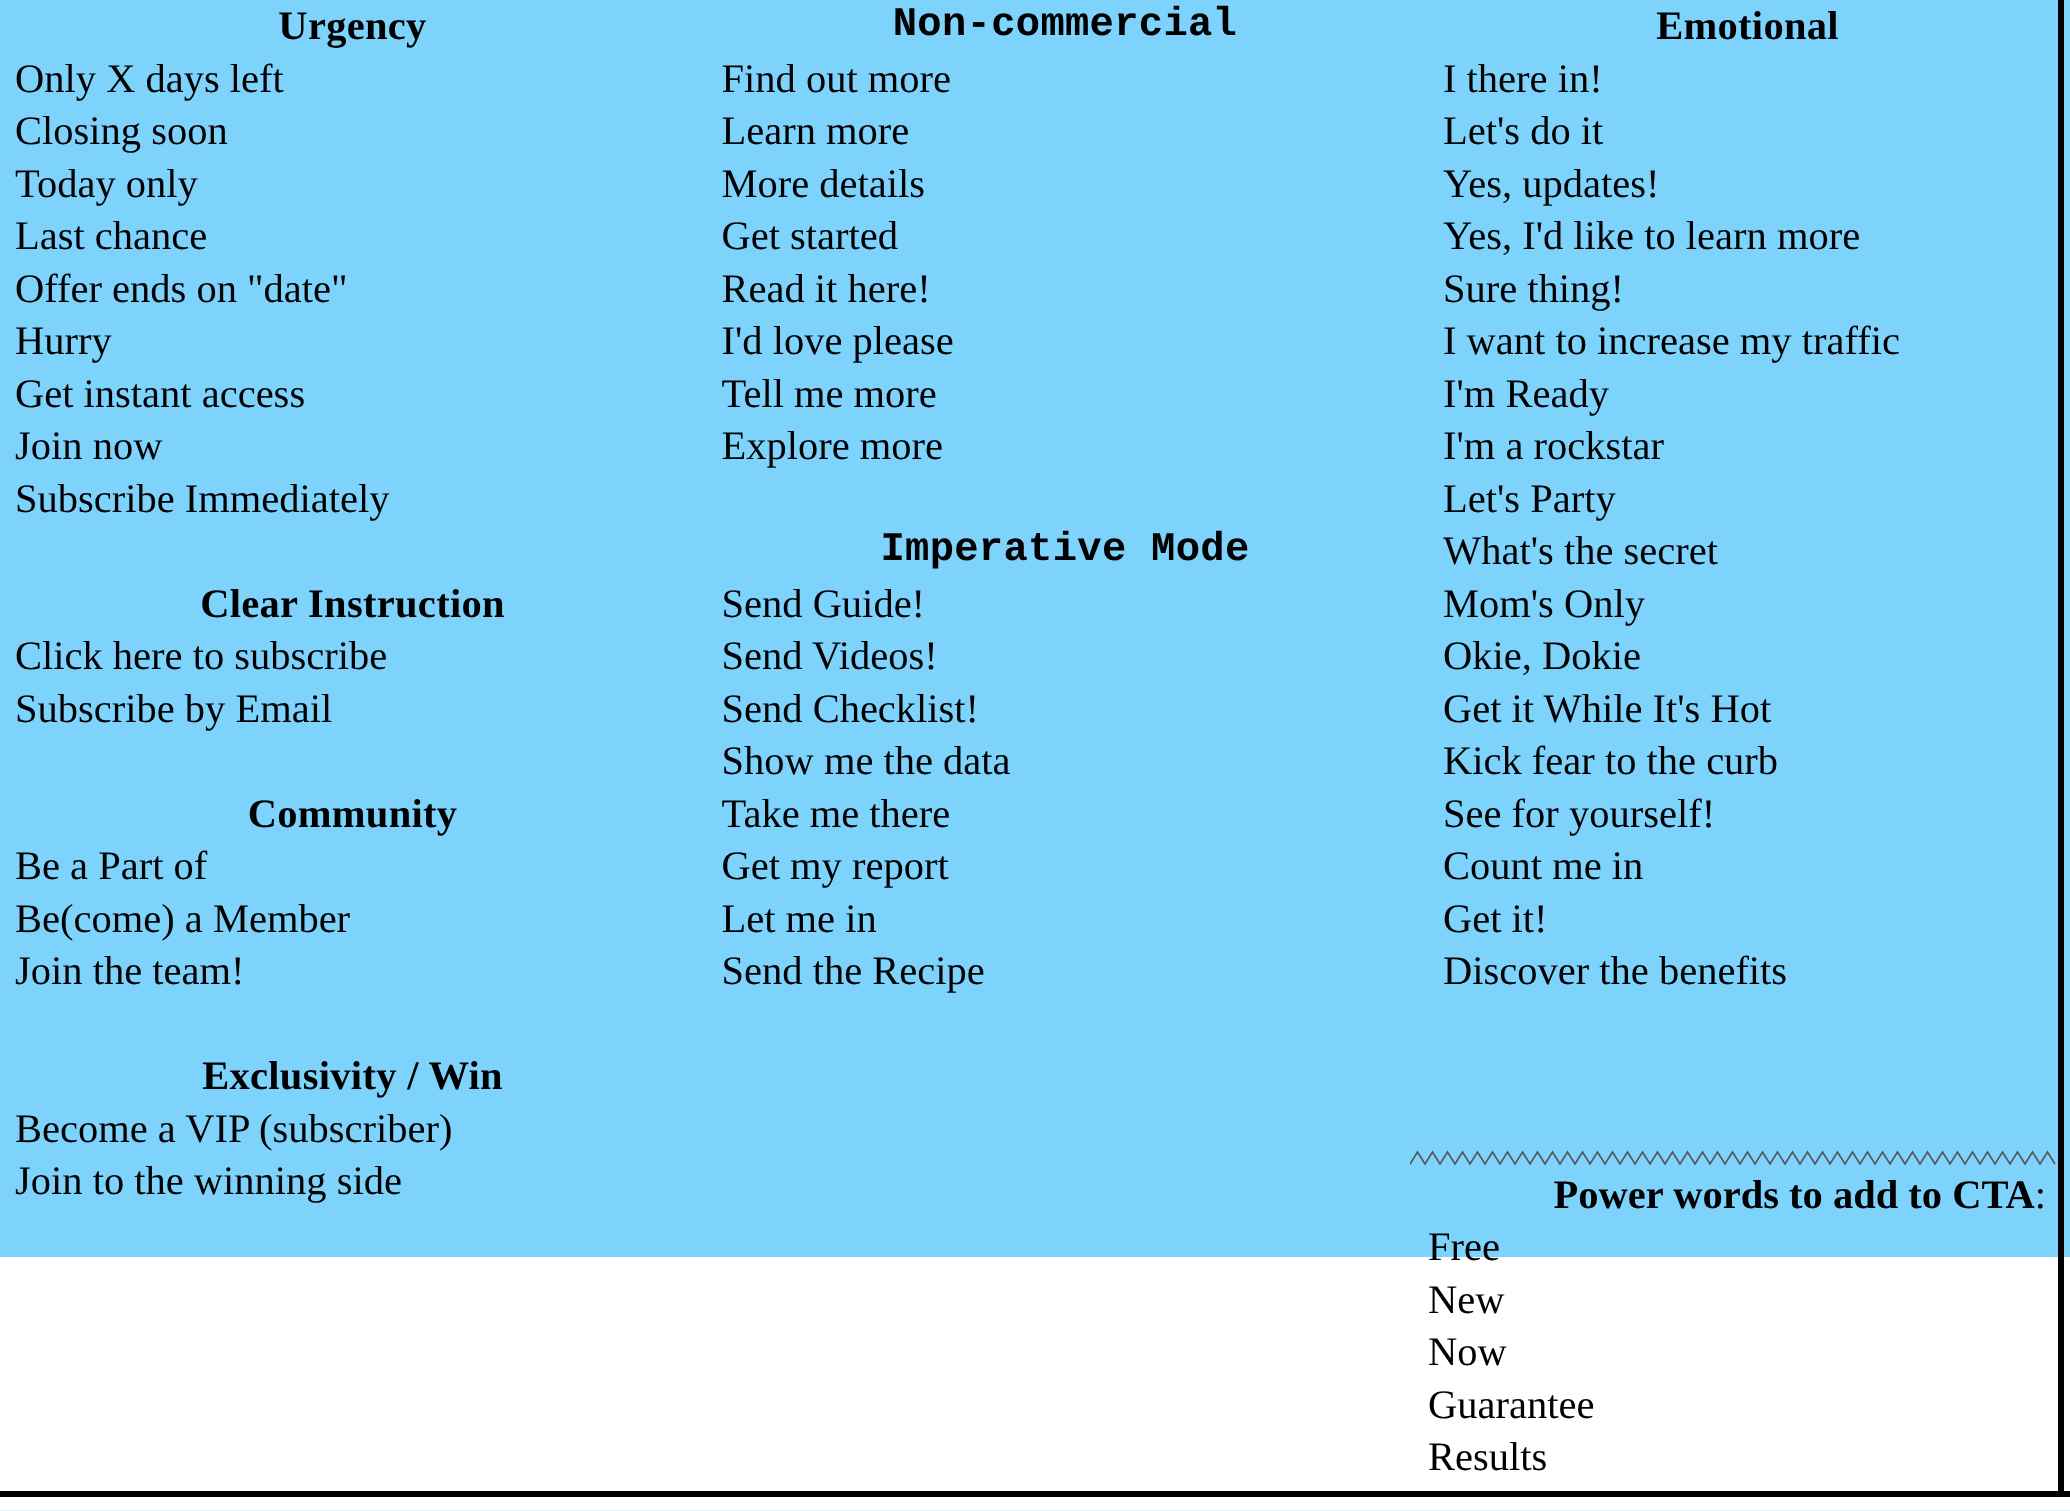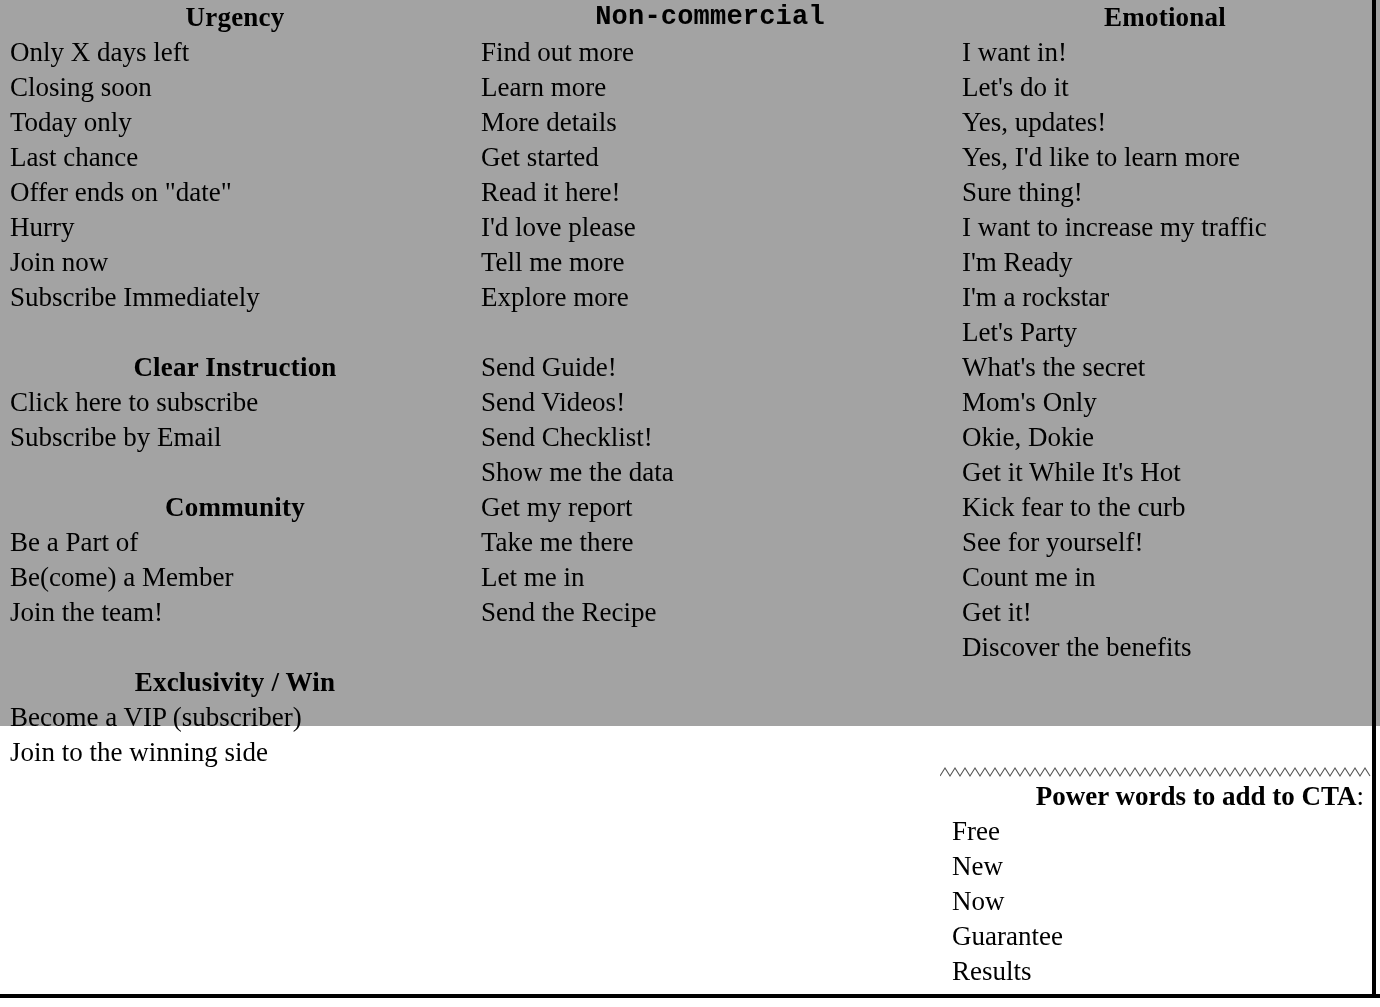--- a/index.html
+++ b/index.html
@@ -10,23 +10,23 @@
   body {
     width: 1380px;
     height: 1007px;
     font-family: "Liberation Serif", "DejaVu Serif", serif;
     color: #000000;
     overflow: hidden;
   }
   #page {
     position: relative;
     width: 1380px;
-    height: 726px;
+    height: 838px;
     box-sizing: border-box;
-    background: #a3a3a3;
+    background: #7dd3fc;
   }
   
   .edge-right {
     position: absolute;
     top: 0;
     left: 1372px;
     width: 4px;
     height: 998px;
     background: #000000;
   }
@@ -112,20 +112,21 @@
 
     <div class="col col-1">
       <div class="section">
         <div class="heading">Urgency</div>
         <div class="item">Only X days left</div>
         <div class="item">Closing soon</div>
         <div class="item">Today only</div>
         <div class="item">Last chance</div>
         <div class="item">Offer ends on "date"</div>
         <div class="item">Hurry</div>
+        <div class="item">Get instant access</div>
         <div class="item">Join now</div>
         <div class="item">Subscribe Immediately</div>
       </div>
 
       <div class="section">
         <div class="heading">Clear Instruction</div>
         <div class="item">Click here to subscribe</div>
         <div class="item">Subscribe by Email</div>
       </div>
 
@@ -150,35 +151,36 @@
         <div class="item">Learn more</div>
         <div class="item">More details</div>
         <div class="item">Get started</div>
         <div class="item">Read it here!</div>
         <div class="item">I'd love please</div>
         <div class="item">Tell me more</div>
         <div class="item">Explore more</div>
       </div>
 
       <div class="section">
+        <div class="heading">Imperative Mode</div>
         <div class="item">Send Guide!</div>
         <div class="item">Send Videos!</div>
         <div class="item">Send Checklist!</div>
         <div class="item">Show me the data</div>
+        <div class="item">Take me there</div>
         <div class="item">Get my report</div>
-        <div class="item">Take me there</div>
         <div class="item">Let me in</div>
         <div class="item">Send the Recipe</div>
       </div>
     </div>
 
     <div class="col col-3">
       <div class="section">
         <div class="heading">Emotional</div>
-        <div class="item">I want in!</div>
+        <div class="item">I there in!</div>
         <div class="item">Let's do it</div>
         <div class="item">Yes, updates!</div>
         <div class="item">Yes, I'd like to learn more</div>
         <div class="item">Sure thing!</div>
         <div class="item">I want to increase my traffic</div>
         <div class="item">I'm Ready</div>
         <div class="item">I'm a rockstar</div>
         <div class="item">Let's Party</div>
         <div class="item">What's the secret</div>
         <div class="item">Mom's Only</div>

